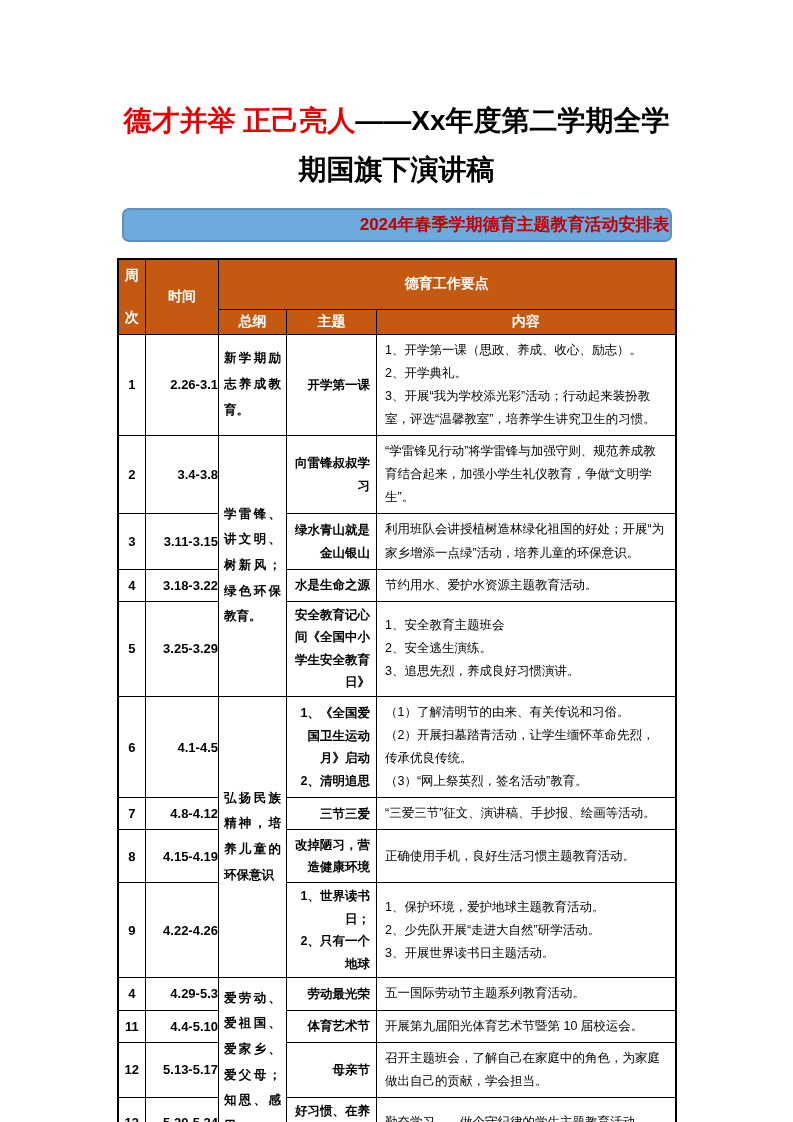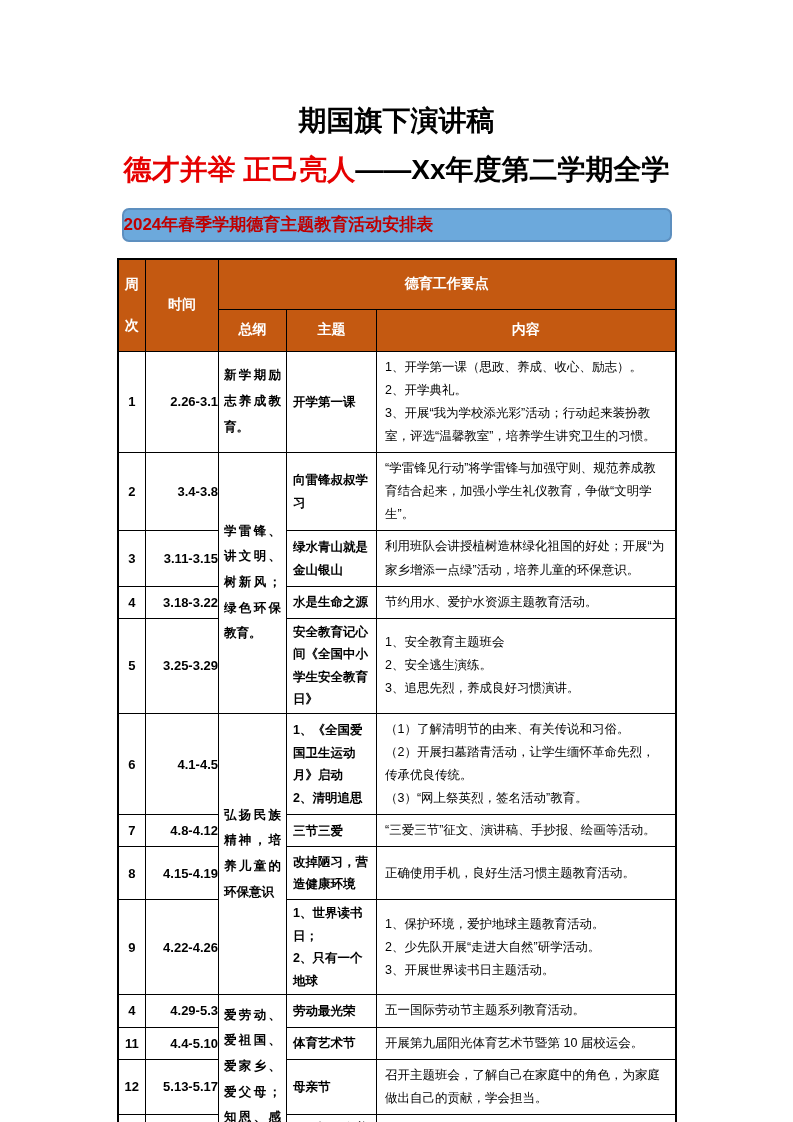--- a/index.html
+++ b/index.html
@@ -20,21 +20,21 @@
     line-height:1.75;
     color:#000000;
   }
   .title-red { color:#e60000; }
   .banner {
     width:550px;
     margin:14px auto 16px auto;
     background:#6ca9dc;
     border:2px solid #5d8fbf;
     border-radius:7px;
-    text-align:left;
+    text-align:right;
     font-size:17px;
     font-weight:bold;
     color:#c00000;
     padding:3px 0 4px 0;
   }
   table.schedule {
     width:558px;
     margin:9px auto 0 auto;
     border-collapse:collapse;
     table-layout:fixed;
@@ -55,33 +55,33 @@
   th.week-head .wk-line { display:block; line-height:1.1; }
   th.week-head .wk-gap { display:block; height:26px; }
   td.cell-week  { text-align:center; font-weight:bold; font-size:13px; }
   td.cell-time  { text-align:right; font-weight:bold; font-size:13px; }
   td.cell-outline {
     font-weight:bold; font-size:12.5px; line-height:2.05;
     padding:2px 5px; text-align:justify; text-justify:inter-character;font-family:Liberation Serif, serif;
   }
   td.cell-theme {
     font-weight:bold; font-size:12.5px; line-height:1.8;
-    padding:2px 6px; white-space:pre-line; text-align:left;
+    padding:2px 6px; white-space:pre-line; text-align:right;
   }
   td.cell-content {
     font-weight:normal; font-size:12.5px; line-height:1.85;
     padding:4px 8px; white-space:pre-line; text-align:left;
   }
 </style>
 </head>
 <body>
 
 <div class="doc-title">
+  <div><span class="title-red">德才并举 正己亮人</span><span>——Xx年度第二学期全学</span></div>
   <div>期国旗下演讲稿</div>
-  <div><span class="title-red">德才并举 正己亮人</span><span>——Xx年度第二学期全学</span></div>
 </div>
 
 <div class="banner">2024年春季学期德育主题教育活动安排表</div>
 
 <table class="schedule">
   <colgroup>
     <col style="width:28px">
       <col style="width:73px">
       <col style="width:68px">
       <col style="width:90px">
@@ -90,21 +90,21 @@
   <tbody>
       <tr style="height:50px">
     <th class="week-head" rowspan="2">
       <span class="wk-line">周</span>
       <span class="wk-gap"></span>
       <span class="wk-line">次</span>
     </th>
     <th rowspan="2">时间</th>
     <th colspan="3">德育工作要点</th>
   </tr>
-  <tr style="height:42px">
+  <tr style="height:25px">
     <th>总纲</th>
     <th>主题</th>
     <th>内容</th>
   </tr>
 
   <tr style="height:90px">
     <td class="cell-week">1</td>
     <td class="cell-time">2.26-3.1</td>
     <td class="cell-outline">新学期励志养成教育。</td>
     <td class="cell-theme">开学第一课</td>

